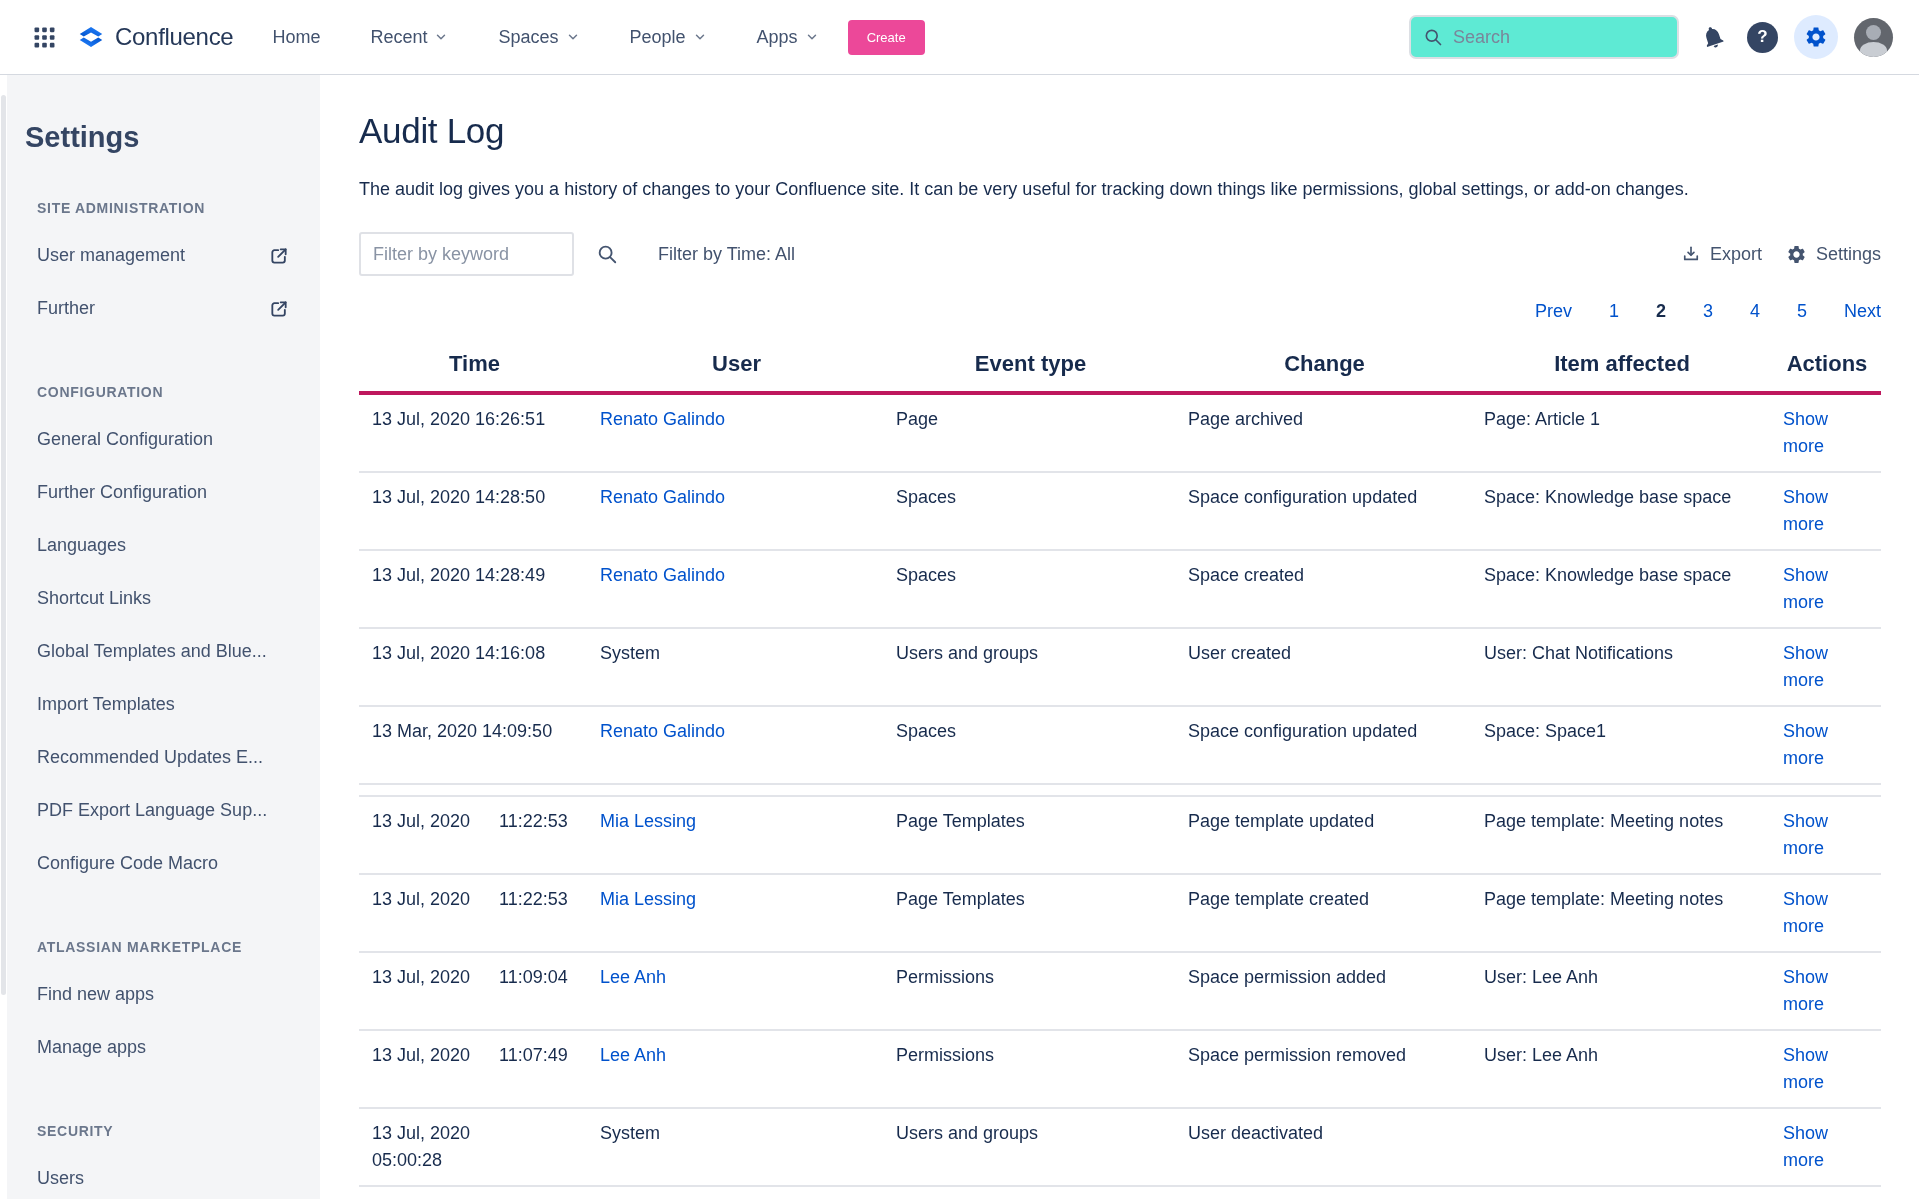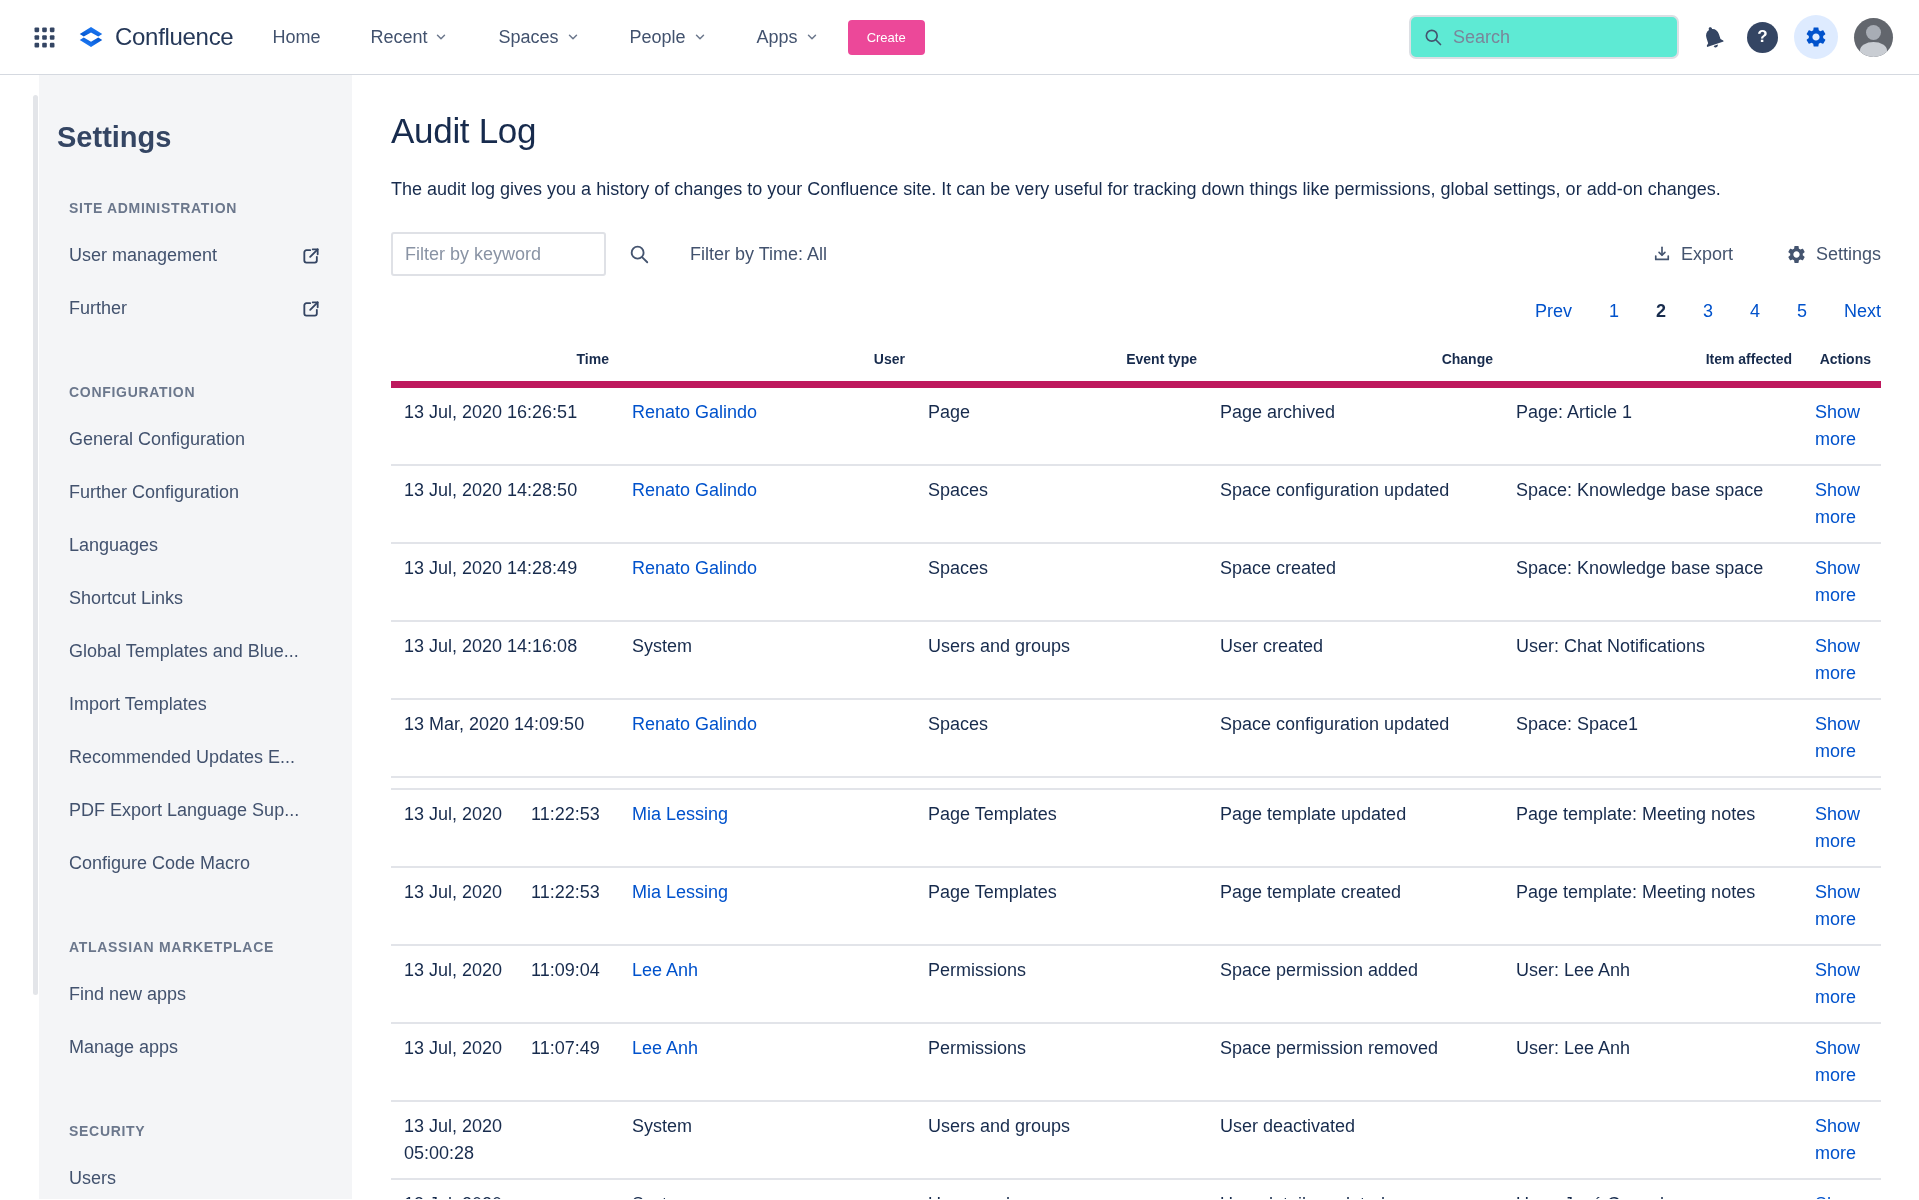--- a/index.html
+++ b/index.html
@@ -39,21 +39,21 @@
   .help-btn { width: 31px; height: 31px; border-radius: 50%; background: #344563;
     color: #fff; font-weight: 700; font-size: 17px; font-family: "Liberation Sans", sans-serif; }
   .gear-btn { width: 44px; height: 44px; border-radius: 50%; background: #DEEBFF; }
   .avatar { width: 39px; height: 39px; border-radius: 50%; background: #62666d;
     position: relative; overflow: hidden; border: none; cursor: pointer; }
   .avatar .av-head { position: absolute; width: 15px; height: 15px; border-radius: 50%;
     background: #a8adb5; left: 12px; top: 7px; }
   .avatar .av-body { position: absolute; width: 27px; height: 17px;
     border-radius: 50% 50% 0 0; background: #c9cdd3; left: 6px; top: 24px; }
   
-  .shell { display: flex; height: 1124px; padding-left: 32px; }
+  .shell { display: flex; height: 1124px; }
   .sidebar { width: 320px; flex-shrink: 0; background: #F4F5F7;
     padding: 40px 20px 0 25px; position: relative; }
   .sb-track { position: absolute; left: 0; top: 0; width: 7px; height: 100%; background: #fff; }
   .sb-thumb { position: absolute; left: 1px; top: 20px; width: 5px; height: 900px;
     background: #E3E5E9; border-radius: 3px; }
   .sb-title { font-size: 29px; font-weight: 600; color: #344563; margin-top: 6px; }
   .sb-heading { margin: 62px 0 0 12px; font-size: 14px; font-weight: 700;
     color: #6B778C; letter-spacing: 0.7px; }
   .sb-section:first-child .sb-heading { margin-top: 46px; }
   .sb-item { display: flex; align-items: center; justify-content: space-between;
@@ -63,31 +63,31 @@
   
   .main { flex: 1; padding: 36px 38px 0 39px; overflow: hidden; }
   .page-title { font-size: 35px; font-weight: 500; color: #172B4D; letter-spacing: -0.3px; }
   .page-desc { margin-top: 28px; font-size: 18px; color: #172B4D; }
   .filter-row { margin-top: 32px; display: flex; align-items: center; }
   .filter-input { width: 215px; height: 44px; border: 2px solid #DFE1E6; border-radius: 3px;
     padding: 0 12px; font-size: 18px; color: #172B4D; font-family: "Liberation Sans", sans-serif; }
   .filter-input::placeholder { color: #8993A4; }
   .filter-mag { margin-left: 22px; display: flex; cursor: pointer; background: none; border: none; }
   .time-filter { margin-left: 40px; font-size: 18px; color: #42526E; cursor: pointer; }
-  .toolbar { margin-left: auto; display: flex; gap: 53px; }
+  .toolbar { margin-left: auto; display: flex; gap: 24px; }
   .tool-btn { display: flex; align-items: center; gap: 9px; font-size: 18px; color: #44546F;
     background: none; border: none; cursor: pointer; font-family: "Liberation Sans", sans-serif; }
   .pagination { margin-top: 22px; display: flex; justify-content: flex-end;
     gap: 37px; font-size: 18px; line-height: 27px; }
   .page-link { color: #0052CC; cursor: pointer; text-decoration: none; }
   .page-current { color: #172B4D; font-weight: 700; }
   
   .audit-table { margin-top: 26px; width: 100%; border-collapse: collapse; font-size: 18px; table-layout: fixed; }
-  .audit-table th { text-align: right; font-weight: 700; color: #172B4D; font-size: 14px;
-    padding: 0 10px 14px 13px; border-bottom: 7px solid #be185d; }
+  .audit-table th { text-align: center; font-weight: 700; color: #172B4D; font-size: 22px;
+    padding: 0 10px 14px 13px; border-bottom: 4px solid #be185d; }
   .audit-table td { padding: 11px 10px 11px 13px; line-height: 27px; color: #172B4D;
     vertical-align: top; overflow: hidden; }
   .audit-table tr.data td { border-top: 2px solid #E2E4E9; }
   .audit-table tbody tr.data:first-child td { border-top: none; }
   .audit-table tr.spacer td { padding: 0; height: 12px; border-top: 2px solid #E2E4E9; }
   .lnk { color: #0052CC; cursor: pointer; text-decoration: none; }
   .tgap { margin-left: 29px; }
   .col-time { width: 228px; } .col-user { width: 296px; } .col-event { width: 292px; }
   .col-change { width: 296px; } .col-item { width: 299px; }
 </style>

